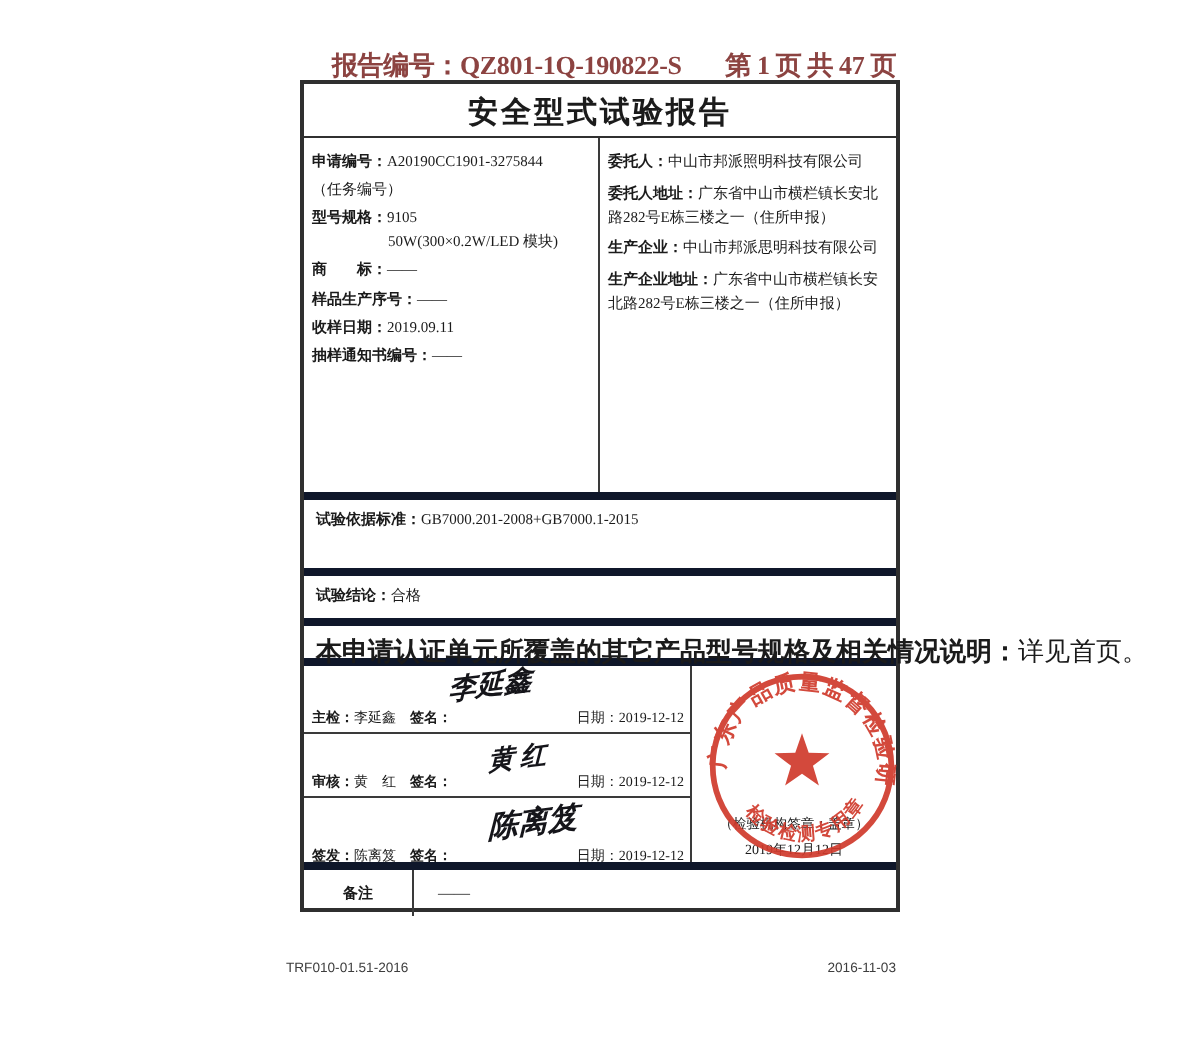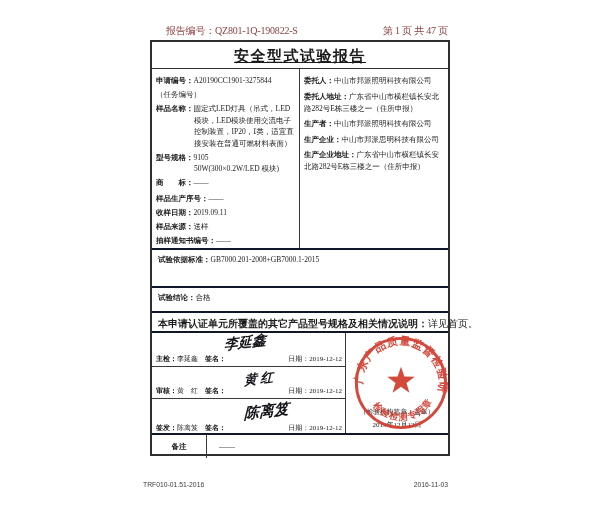--- a/index.html
+++ b/index.html
@@ -4,46 +4,45 @@
 <style>
   html,body{margin:0;padding:0;}
   body{
     width:600px;height:519px;background:#ffffff;position:relative;overflow:hidden;
     font-family:"Liberation Serif","DejaVu Serif",serif;color:#1b1b1b;
   }
   .hdr{
     position:absolute;top:24px;left:150px;width:300px;
     display:flex;justify-content:space-between;
     padding:0 2px 0 16px;box-sizing:border-box;
-    font-size:10px;letter-spacing:-0.2px;color:#8c4341;font-weight:normal;
+    font-size:13px;letter-spacing:-0.2px;color:#8c4341;font-weight:bold;
   }
   .doc-table{
     position:absolute;top:40px;left:150px;width:300px;height:416px;
     border:2px solid #2f2f2f;box-sizing:border-box;background:#fff;
   }
-  .trow{box-sizing:border-box;border-bottom:2px solid #0f172a;position:relative;}
+  .trow{box-sizing:border-box;border-bottom:4px solid #0f172a;position:relative;}
   .title-row{height:27px;text-align:center;border-bottom:1.5px solid #303030;}
   .title-row h1{
     margin:0;padding-top:5px;font-size:15px;font-weight:bold;letter-spacing:1.5px;
     font-family:"Liberation Serif","DejaVu Serif",serif;
-    text-decoration:underline;
   }
   .cols{height:181px;display:flex;}
   .col{box-sizing:border-box;padding:6px 4px 0 4px;font-size:7.5px;line-height:11.5px;}
   .col-left{width:150px;border-right:1px solid #3a3a3a;}
   .col-right{width:150px;}
   .field{margin:0 0 2.5px 0;}
   .hang{padding-left:38px;text-indent:-38px;}
   .col-right .field{margin-bottom:3.5px;line-height:12px;}
   .lbl{font-weight:bold;}
   .note-line{margin:0 0 2.5px 0;}
   .gap-s{margin-bottom:4px;}
   .row-standard{height:38px;padding:5px 6px 0 6px;font-size:7.5px;box-sizing:border-box;}
   .row-conclusion{height:25px;padding:5px 6px 0 6px;font-size:7.5px;box-sizing:border-box;}
-  .row-statement{height:20px;padding:4px 0 0 6px;font-size:10px;box-sizing:border-box;white-space:nowrap;}
+  .row-statement{height:20px;padding:4px 0 0 6px;font-size:13px;box-sizing:border-box;white-space:nowrap;}
   .sig-section{height:102px;display:flex;}
   .sig-left{width:194px;border-right:1px solid #3a3a3a;box-sizing:border-box;}
   .sig-row{position:relative;box-sizing:border-box;border-bottom:1px solid #3a3a3a;}
   .sig-row.r1{height:34px;}
   .sig-row.r2{height:32px;}
   .sig-row.r3{height:36px;border-bottom:none;}
   .sig-line{
     position:absolute;left:4px;right:3px;bottom:2px;font-size:7px;
     display:flex;align-items:baseline;gap:36px;
   }
@@ -82,32 +81,29 @@
 <div class="doc-table">
 
   <div class="trow title-row">
     <h1>安全型式试验报告</h1>
   </div>
 
   <div class="trow cols">
     <div class="col col-left">
       <div class="field hang"><span class="lbl">申请编号：</span><span>A20190CC1901-3275844</span></div>
       <div class="note-line">（任务编号）</div>
-      <div class="field hang"><span class="lbl">样品名称：</span><span>固定式LED灯具（吊式，LED模块，LED模块使用交流电子控制装置，IP20，Ⅰ类，适宜直接安装在普通可燃材料表面）</span></div>
       <div class="field hang"><span class="lbl">型号规格：</span><span>9105</span><br><span>50W(300×0.2W/LED 模块)</span></div>
       <div class="field gap-s"><span class="lbl">商　　标：</span><span>——</span></div>
       <div class="field"><span class="lbl">样品生产序号：</span><span>——</span></div>
       <div class="field"><span class="lbl">收样日期：</span><span>2019.09.11</span></div>
-      <div class="field"><span class="lbl">样品来源：</span><span>送样</span></div>
       <div class="field"><span class="lbl">抽样通知书编号：</span><span>——</span></div>
     </div>
     <div class="col col-right">
       <div class="field"><span class="lbl">委托人：</span><span>中山市邦派照明科技有限公司</span></div>
       <div class="field"><span class="lbl">委托人地址：</span><span>广东省中山市横栏镇长安北路282号E栋三楼之一（住所申报）</span></div>
-      <div class="field"><span class="lbl">生产者：</span><span>中山市邦派照明科技有限公司</span></div>
       <div class="field"><span class="lbl">生产企业：</span><span>中山市邦派思明科技有限公司</span></div>
       <div class="field"><span class="lbl">生产企业地址：</span><span>广东省中山市横栏镇长安北路282号E栋三楼之一（住所申报）</span></div>
     </div>
   </div>
 
   <div class="trow row-standard">
     <span class="lbl">试验依据标准：</span><span>GB7000.201-2008+GB7000.1-2015</span>
   </div>
 
   <div class="trow row-conclusion">

